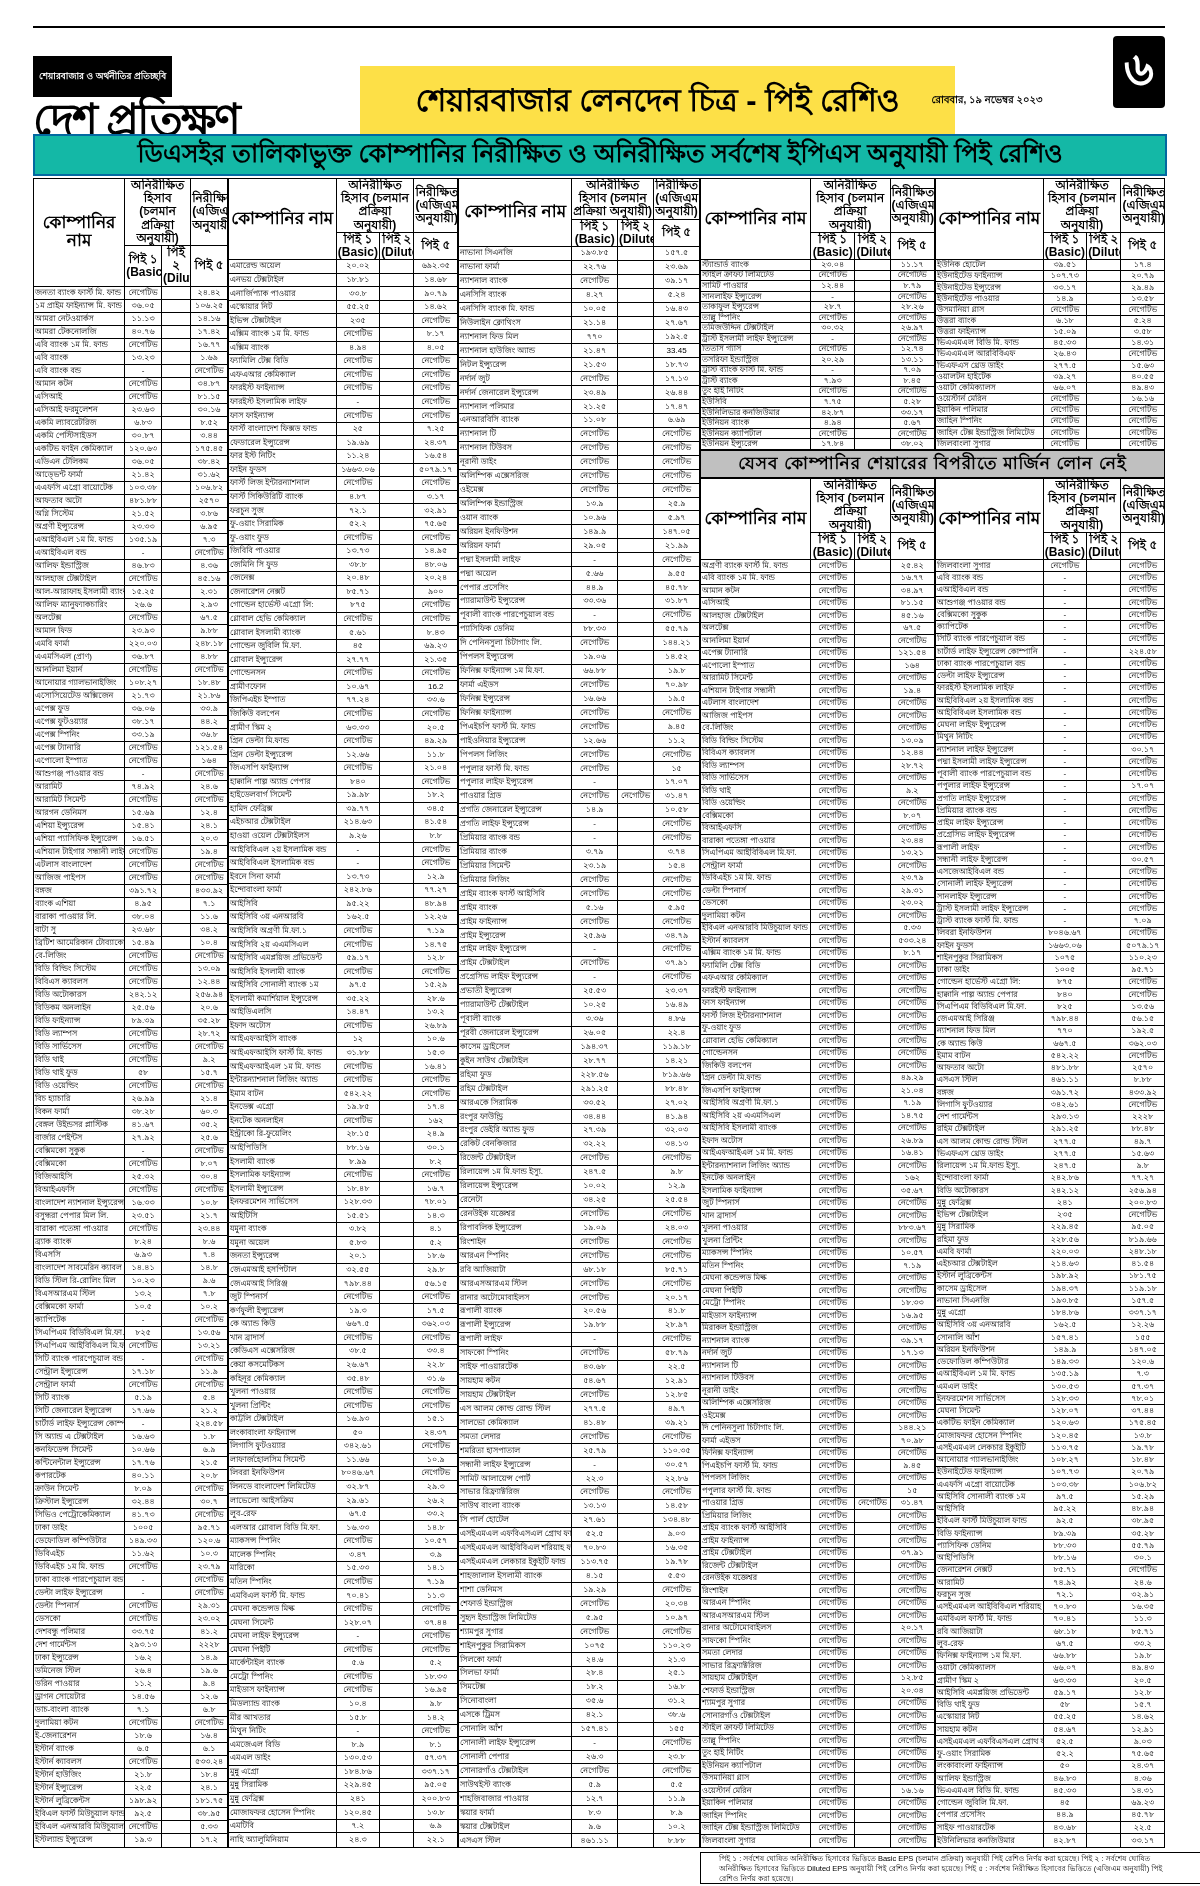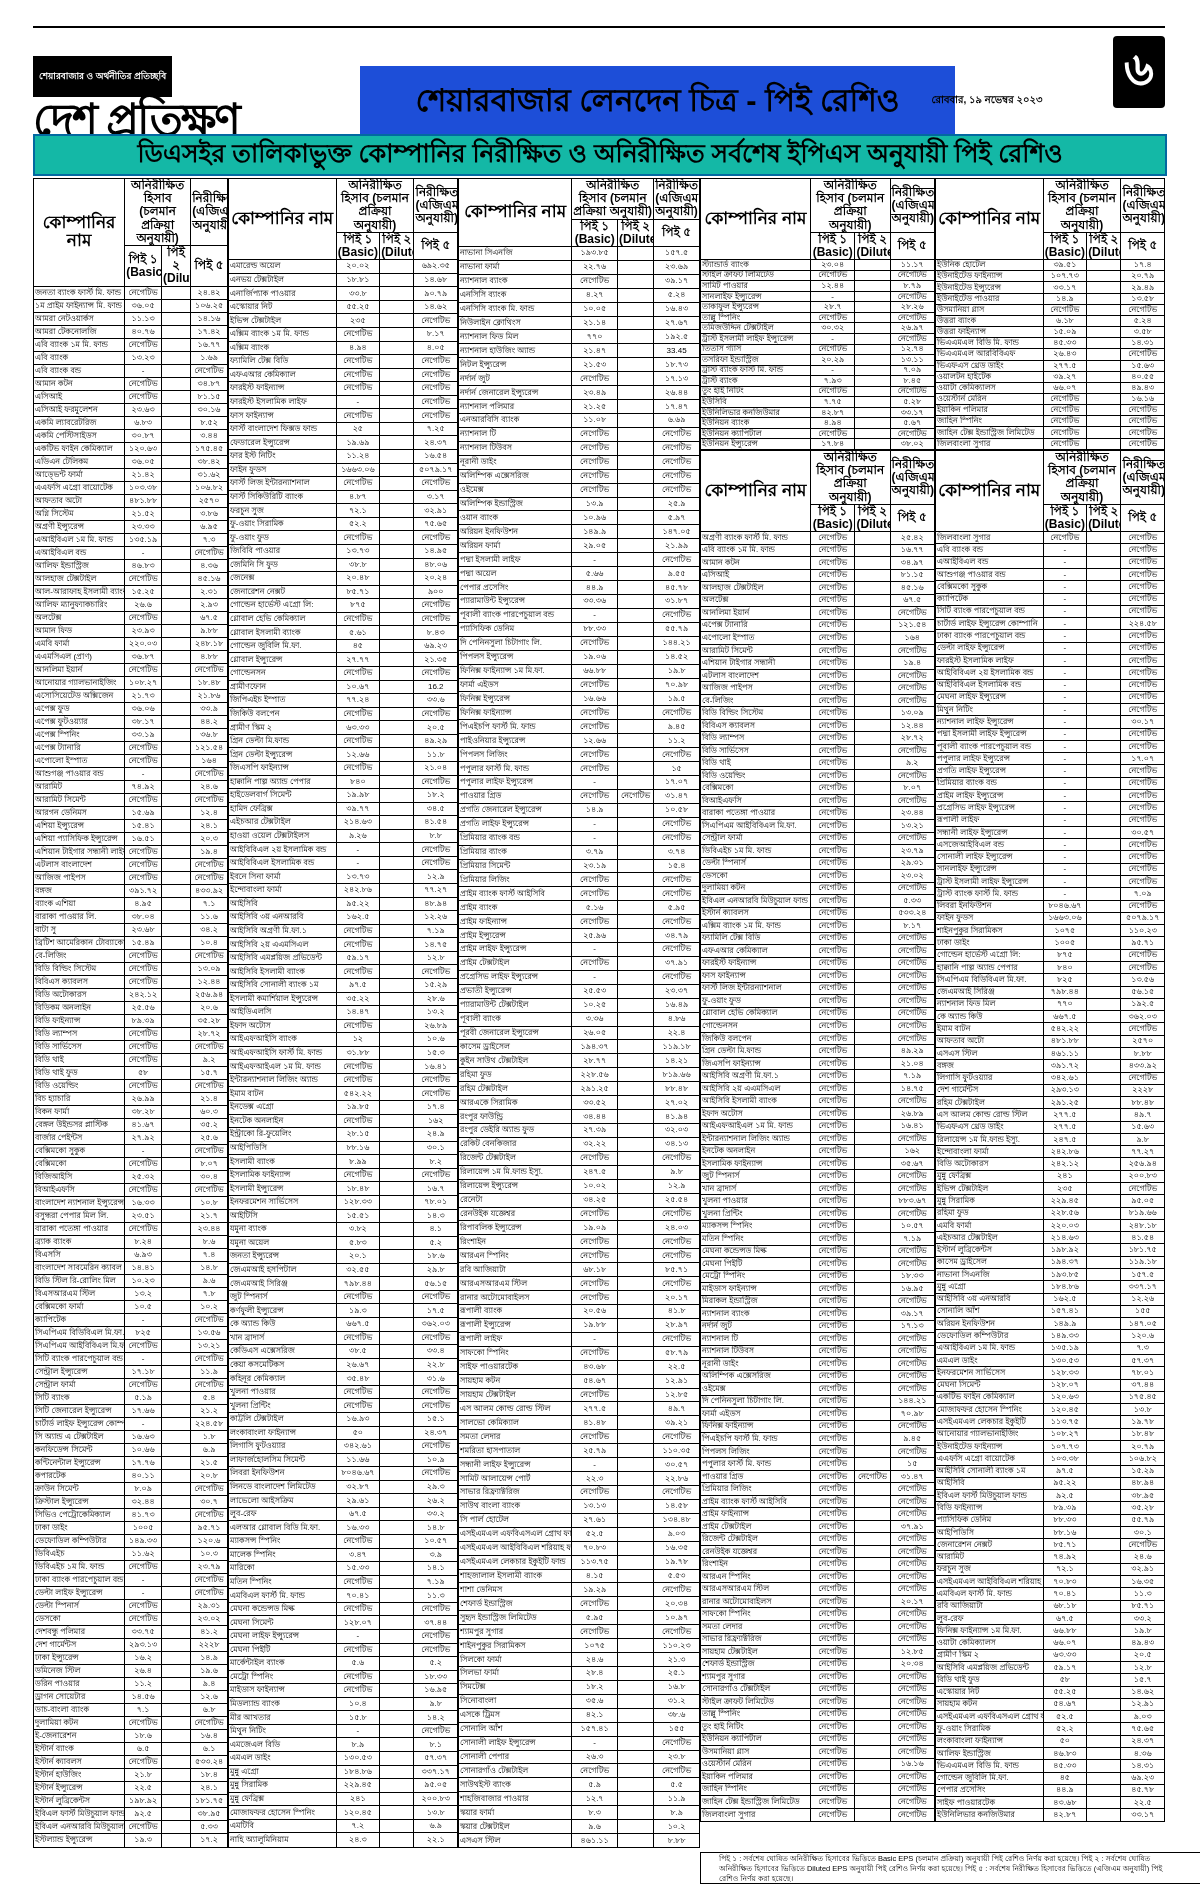--- a/index.html
+++ b/index.html
@@ -6,21 +6,21 @@
   .page{position:relative;width:1200px;height:1886px;margin:0 auto;background:#fff;
         font-family:"Liberation Sans",sans-serif;color:#000;overflow:hidden;}
   .toprule{position:absolute;left:33px;top:26px;width:1132px;border-top:2px solid #000;}
 
   
   .logo{position:absolute;left:33px;top:56px;width:300px;}
   .logo .ribbon{display:inline-block;background:#000;color:#fff;font-size:9px;padding:13px 6px;font-weight:bold;}
   .logo .big{font-size:44px;font-weight:bold;letter-spacing:-2px;line-height:1;margin-top:1px;}
   .logo .swoosh{height:6px;width:270px;background:linear-gradient(90deg,#0c6b33,#39a45f 60%,#ffffff);margin-top:-4px;}
   .logo .eng{font-size:14px;font-weight:bold;text-align:right;width:270px;margin-top:15px;}
-  .mast-title{position:absolute;left:360px;top:66px;width:595px;height:72px;background:#1d4ed8;
+  .mast-title{position:absolute;left:360px;top:66px;width:595px;height:72px;background:#fde047;
       display:flex;align-items:center;justify-content:center;font-size:31px;font-weight:bold;}
   .mast-date{position:absolute;left:912px;top:92px;width:150px;text-align:center;font-size:10px;font-weight:bold;}
   .page-num{position:absolute;left:1113px;top:36px;width:52px;height:72px;background:#000;color:#fff;
       display:flex;align-items:center;justify-content:center;font-size:46px;font-weight:bold;border-radius:4px;}
 
   
   .sec-title{position:absolute;left:33px;top:134px;width:1130px;height:38px;border:2px solid #0369a1;
       display:flex;align-items:center;justify-content:center;font-size:25px;font-weight:bold;background:#14b8a6;}
 
   
@@ -2507,20 +2507,21 @@
                   <td class="nm">জিলবাংলা সুগার</td>
                   <td class="v">নেগেটিভ</td>
                   <td class="v"></td>
                   <td class="v">নেগেটিভ</td>
                 </tr>
               </tbody>
           </table>
         </div>
       </div>
 
+      <div class="margin-title">যেসব কোম্পানির শেয়ারের বিপরীতে মার্জিন লোন নেই</div>
 
       <div class="margin-tables">
         <div class="colwrap mw1">
           <table class="pe">
             <colgroup>
                 <col class="c-nm">
                 <col class="c-pe1">
                 <col class="c-pe2">
                 <col class="c-pe5">
               </colgroup>

